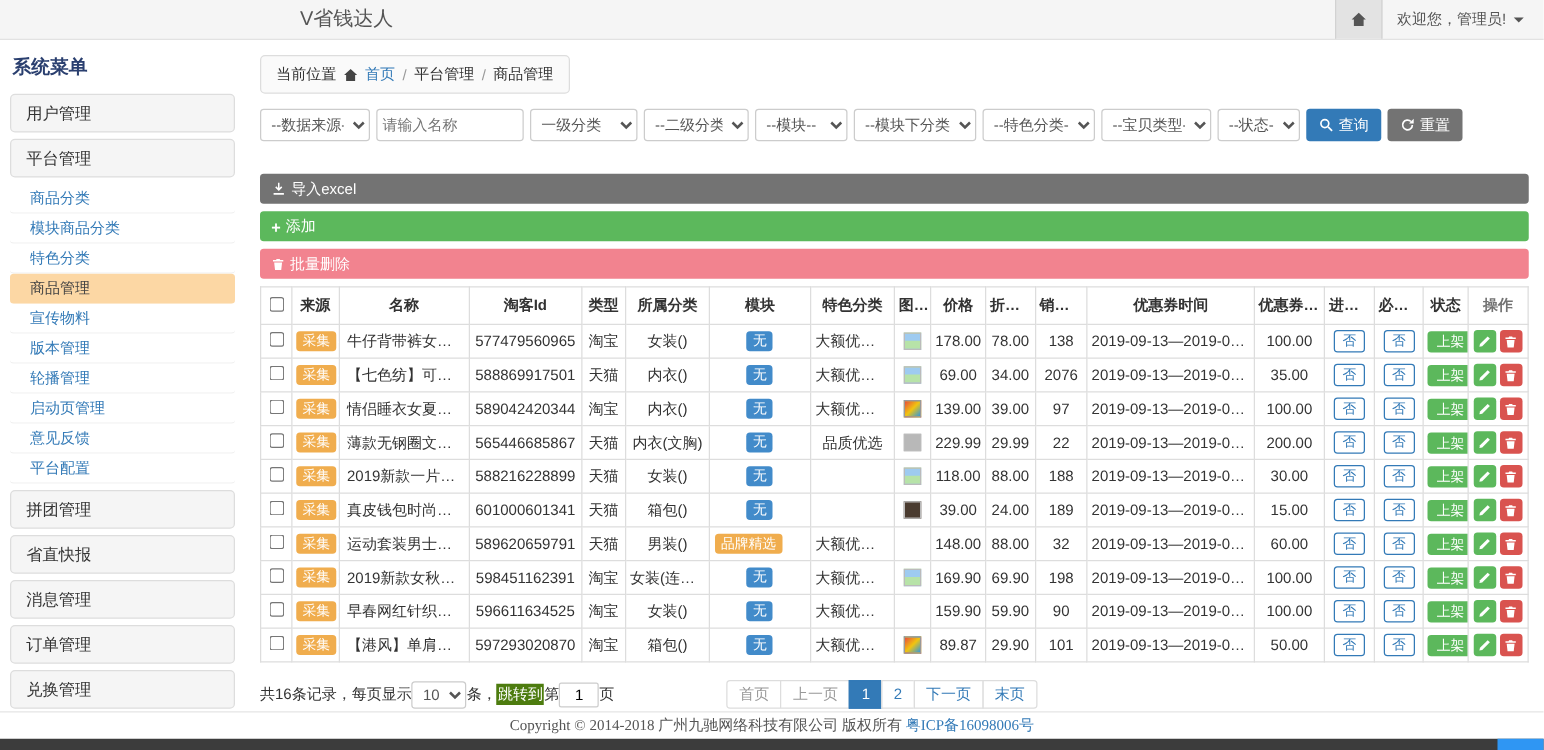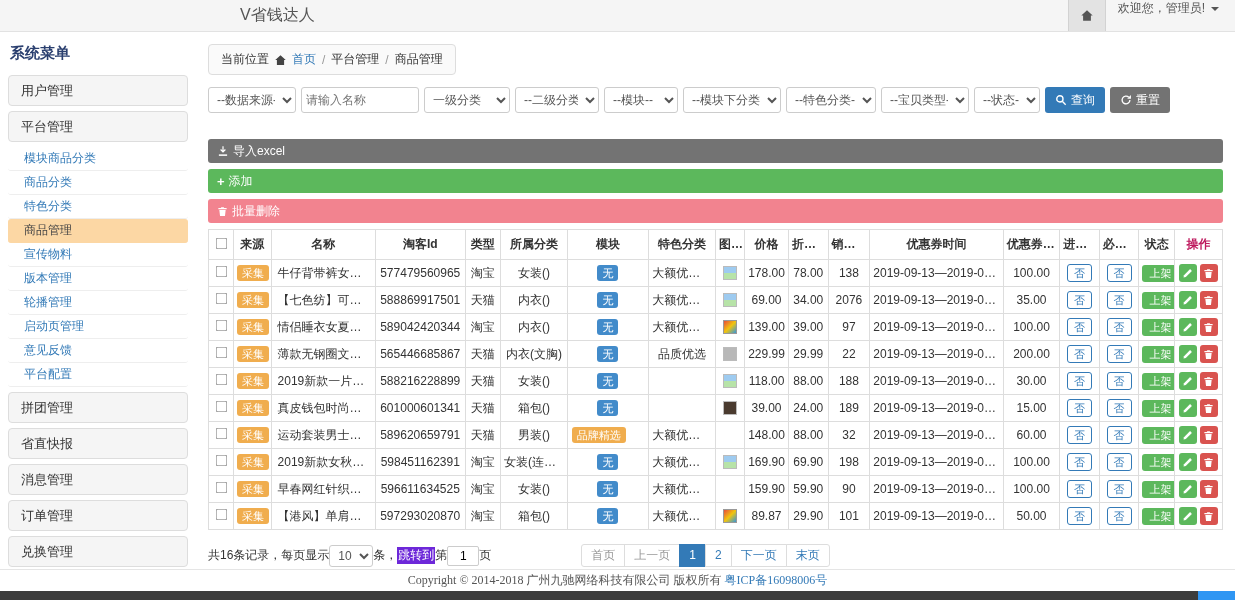--- a/index.html
+++ b/index.html
@@ -5,21 +5,21 @@
   * { box-sizing: border-box; }
   html,body { margin:0; padding:0; }
   body {
     width:1235px; height:600px; overflow:hidden;
     font-family:"Liberation Sans","DejaVu Sans",sans-serif;
     font-size:12px; color:#333; background:#fff;
   }
   
   .topbar { height:32px; background:#f5f5f5; border-bottom:1px solid #e2e2e2; display:flex; align-items:center; }
   .brand { margin-left:240px; font-size:16px; color:#555; }
-  .topbar-right { margin-left:auto; display:flex; align-items:flex-start; height:100%; }
+  .topbar-right { margin-left:auto; display:flex; align-items:center; height:100%; }
   .home-box { width:38px; height:100%; background:#e3e3e3; border-left:1px solid #d2d2d2; border-right:1px solid #d2d2d2; display:flex; align-items:center; justify-content:center; cursor:pointer; }
   .welcome { padding:0 16px 0 12px; color:#555; display:flex; align-items:center; gap:6px; cursor:pointer; }
   .caret-down { width:0; height:0; border-left:4px solid transparent; border-right:4px solid transparent; border-top:4px solid #555; }
   
   .body-row { display:flex; height:537px; overflow:hidden; }
   .sidebar { width:194px; padding:10px 6px 0 8px; overflow:hidden; flex-shrink:0; }
   .sidebar-title { font-size:15px; font-weight:bold; color:#2a3f6f; margin:2px 0 12px 2px; }
   .side-panel { background:#f5f5f5; border:1px solid #ddd; border-radius:4px; padding:7px 12px; margin-bottom:5px; font-size:13px; color:#333; cursor:pointer; line-height:15px; }
   .side-children { margin:0 0 5px 0; }
   .side-child { padding:4px 12px 4px 16px; border-bottom:1px solid #eee; color:#337ab7; font-size:12px; cursor:pointer; line-height:15px; border-radius:3px; }
@@ -39,21 +39,21 @@
   .btn-pink { background:#f2838f; }
   .btn-sm { height:24px; padding:0 9px; }
   .bicon { display:inline-flex; align-items:center; }
   .plus-glyph { font-weight:bold; font-size:13px; }
   
   .actions { display:flex; justify-content:flex-end; gap:6px; margin-bottom:6px;flex-direction:column; }
   
   table { width:100%; border-collapse:collapse; table-layout:fixed; }
   th,td { border:1px solid #ddd; padding:4px 3px; text-align:center; font-size:12px; overflow:hidden; white-space:nowrap; text-overflow:ellipsis; }
   th { font-weight:bold; padding:6px 3px; color:#333; }
-  th.op-head { color:#be185d;margin-top:25px; }
+  th.op-head { color:#737373;margin-top:25px; }
   td.name-cell { text-align:left; padding-left:6px; }
   .badge { display:inline-block; border-radius:3px; color:#fff; font-size:11px; padding:1px 5px; line-height:14px; }
   .badge.blue { background:#428bca; }
   .badge.orange { background:#f0ad4e; }
   .badge.green { background:#5cb85c; }
   .pill-no { display:inline-block; border:1px solid #337ab7; color:#337ab7; border-radius:3px; font-size:11px; padding:0 6px; line-height:16px; background:#fff; cursor:pointer; }
   .pill-status { display:inline-block; background:#5cb85c; color:#fff; border-radius:3px; font-size:11px; padding:1px 7px; cursor:pointer; }
   .op-btn { display:inline-flex; width:18px; height:18px; border-radius:3px; align-items:center; justify-content:center; cursor:pointer; vertical-align:middle; }
   .op-edit { background:#5cb85c; margin-right:3px; }
   .op-del { background:#d9534f; }
@@ -61,21 +61,21 @@
   .icon-thumb.broken { background:linear-gradient(180deg,#9ecbf0 0 50%,#b7e3a8 50% 100%); }
   .icon-thumb.colorful { background:linear-gradient(135deg,#e74c3c 0%,#f1c40f 50%,#3498db 100%); border-color:#999; }
   .icon-thumb.gray { background:#b8b8b8; }
   .icon-thumb.dark { background:#4a3b2f; }
   input[type=checkbox]{ transform:scale(.9); margin:0; cursor:pointer; }
   
   .pagi-row { display:flex; align-items:center; margin-top:14px; font-size:12px; color:#333; }
   .pagi-info { display:flex; align-items:center; gap:0; }
   .pagi-info select { height:22px; border:1px solid #ccc; border-radius:3px; font-size:12px; font-family:inherit; }
   .jump-input { width:32px; height:20px; border:1px solid #ccc; border-radius:2px; text-align:center; font-size:12px; font-family:inherit; }
-  .hl-select { background:#6d28d9; color:#fff; padding:0 1px; }
+  .hl-select { background:#4d7c0f; color:#fff; padding:0 1px; }
   .pager { display:flex; margin-left:90px; }
   .page-btn { border:1px solid #ddd; padding:3px 9px; margin-left:-1px; color:#337ab7; background:#fff; cursor:pointer; line-height:15px; }
   .page-btn:first-child { border-radius:3px 0 0 3px; margin-left:0; }
   .page-btn:last-child { border-radius:0 3px 3px 0; }
   .page-btn.disabled { color:#999; cursor:default; }
   .page-btn.active { background:#337ab7; border-color:#337ab7; color:#fff; }
   
   .copyright { height:22px; border-top:1px solid #e5e5e5; display:flex; align-items:center; justify-content:center; gap:3px; background:#fff; font-size:12px; color:#555;font-family:Liberation Serif, serif; }
   .icp-link { color:#337ab7; cursor:pointer; }
   .bottom-bar { height:9px; background:#3c3c3c; position:relative; }
@@ -101,22 +101,22 @@
   </div>
 </div>
 
 <div class="body-row">
   <aside class="sidebar">
     <div class="sidebar-title">系统菜单</div>
     <div id="side-body">
         <div class="side-panel">用户管理</div>
         <div class="side-panel">平台管理</div>
         <div class="side-children">
+          <div class="side-child">商品分类</div>
           <div class="side-child">模块商品分类</div>
-          <div class="side-child">商品分类</div>
           <div class="side-child">特色分类</div>
           <div class="side-child active">商品管理</div>
           <div class="side-child">宣传物料</div>
           <div class="side-child">版本管理</div>
           <div class="side-child">轮播管理</div>
           <div class="side-child">启动页管理</div>
           <div class="side-child">意见反馈</div>
           <div class="side-child">平台配置</div>
         </div>
         <div class="side-panel">拼团管理</div>

